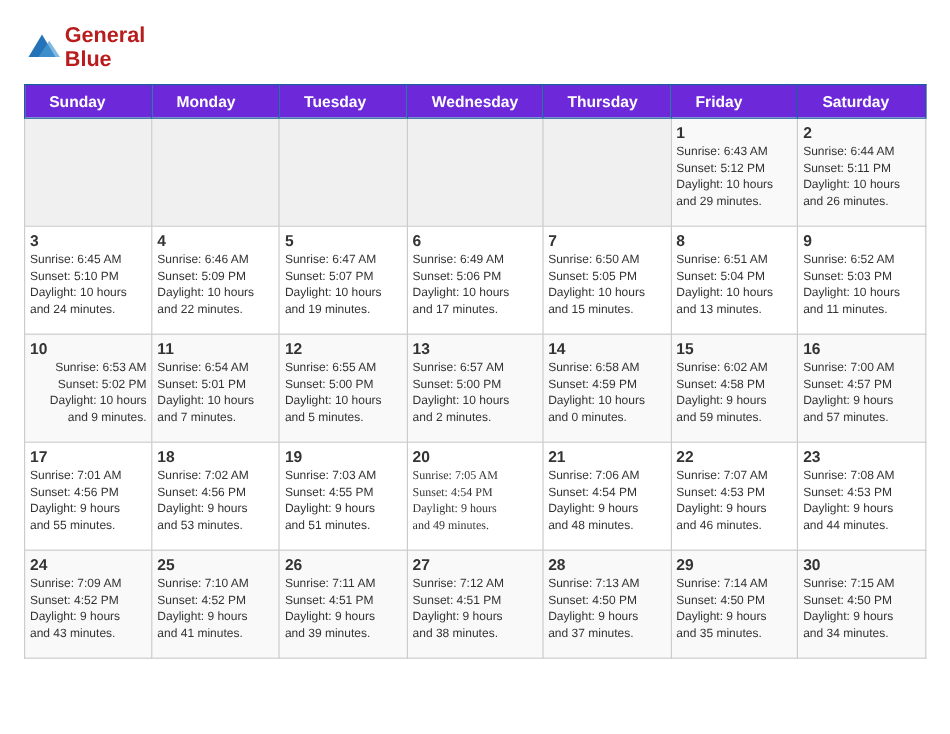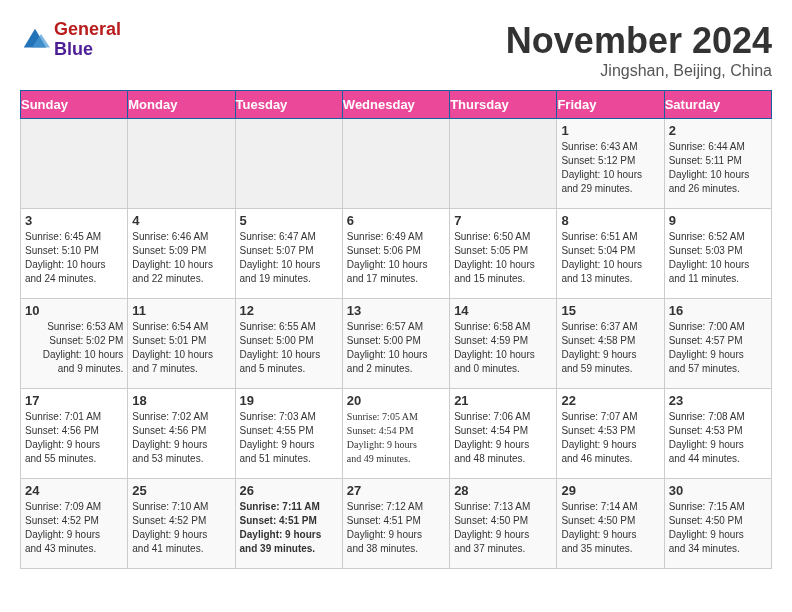--- a/index.html
+++ b/index.html
@@ -45,23 +45,23 @@
     .subtitle {
       font-size: 16px;
       color: #555;
     }
     table {
       width: 100%;
       border-collapse: collapse;
       font-size: 11px;
     }
     thead tr th {
-      background-color: #ec4899;
+      background-color: #6d28d9;
       color: #fff;
-      padding: 6px 0;
+      padding: 6px 20px;
       text-align: left;
       font-size: 13px;
       font-weight: bold;
       border: 1px solid #1a5fa0;
     }
     tbody tr td {
       border: 1px solid #ccc;
       vertical-align: top;
       padding: 4px;
       min-height: 80px;
@@ -95,26 +95,22 @@
 <body>
 
 <div class="header">
   <div class="logo">
     <svg class="logo-icon" viewBox="0 0 40 40">
       <polygon points="20,5 35,30 5,30" fill="#2472b8"></polygon>
       <polygon points="28,12 40,30 16,30" fill="#4a9ad4" opacity="0.7"></polygon>
     </svg>
     <div class="logo-text">
       <div><span>General</span></div>
-      <div><span style="color:#4c1d95">Blue</span></div>
+      <div><span style="color:#b91c1c">Blue</span></div>
     </div>
-  </div>
-  <div class="title-block">
-    <div class="month-title">November 2024</div>
-    <div class="subtitle">Jingshan, Beijing, China</div>
   </div>
 </div>
 
 <table>
   <thead>
     <tr>
     <th>Sunday</th>
         <th>Monday</th>
         <th>Tuesday</th>
         <th>Wednesday</th>
@@ -227,21 +223,21 @@
         </td>
         <td>
           <span class="day-num">14</span>
           <div class="day-info" style="white-space: pre-line;">Sunrise: 6:58 AM
 Sunset: 4:59 PM
 Daylight: 10 hours
 and 0 minutes.</div>
         </td>
         <td>
           <span class="day-num">15</span>
-          <div class="day-info" style="white-space: pre-line;">Sunrise: 6:37 AM
+          <div class="day-info" style="white-space: pre-line;">Sunrise: 6:02 AM
 Sunset: 4:58 PM
 Daylight: 9 hours
 and 59 minutes.</div>
         </td>
         <td>
           <span class="day-num">16</span>
           <div class="day-info" style="white-space: pre-line;">Sunrise: 7:00 AM
 Sunset: 4:57 PM
 Daylight: 9 hours
 and 57 minutes.</div>
@@ -308,21 +304,21 @@
         </td>
         <td>
           <span class="day-num">25</span>
           <div class="day-info" style="white-space: pre-line;">Sunrise: 7:10 AM
 Sunset: 4:52 PM
 Daylight: 9 hours
 and 41 minutes.</div>
         </td>
         <td>
           <span class="day-num">26</span>
-          <div class="day-info" style="white-space: pre-line; font-weight: bold;">Sunrise: 7:11 AM
+          <div class="day-info" style="white-space: pre-line;">Sunrise: 7:11 AM
 Sunset: 4:51 PM
 Daylight: 9 hours
 and 39 minutes.</div>
         </td>
         <td>
           <span class="day-num">27</span>
           <div class="day-info" style="white-space: pre-line;">Sunrise: 7:12 AM
 Sunset: 4:51 PM
 Daylight: 9 hours
 and 38 minutes.</div>

